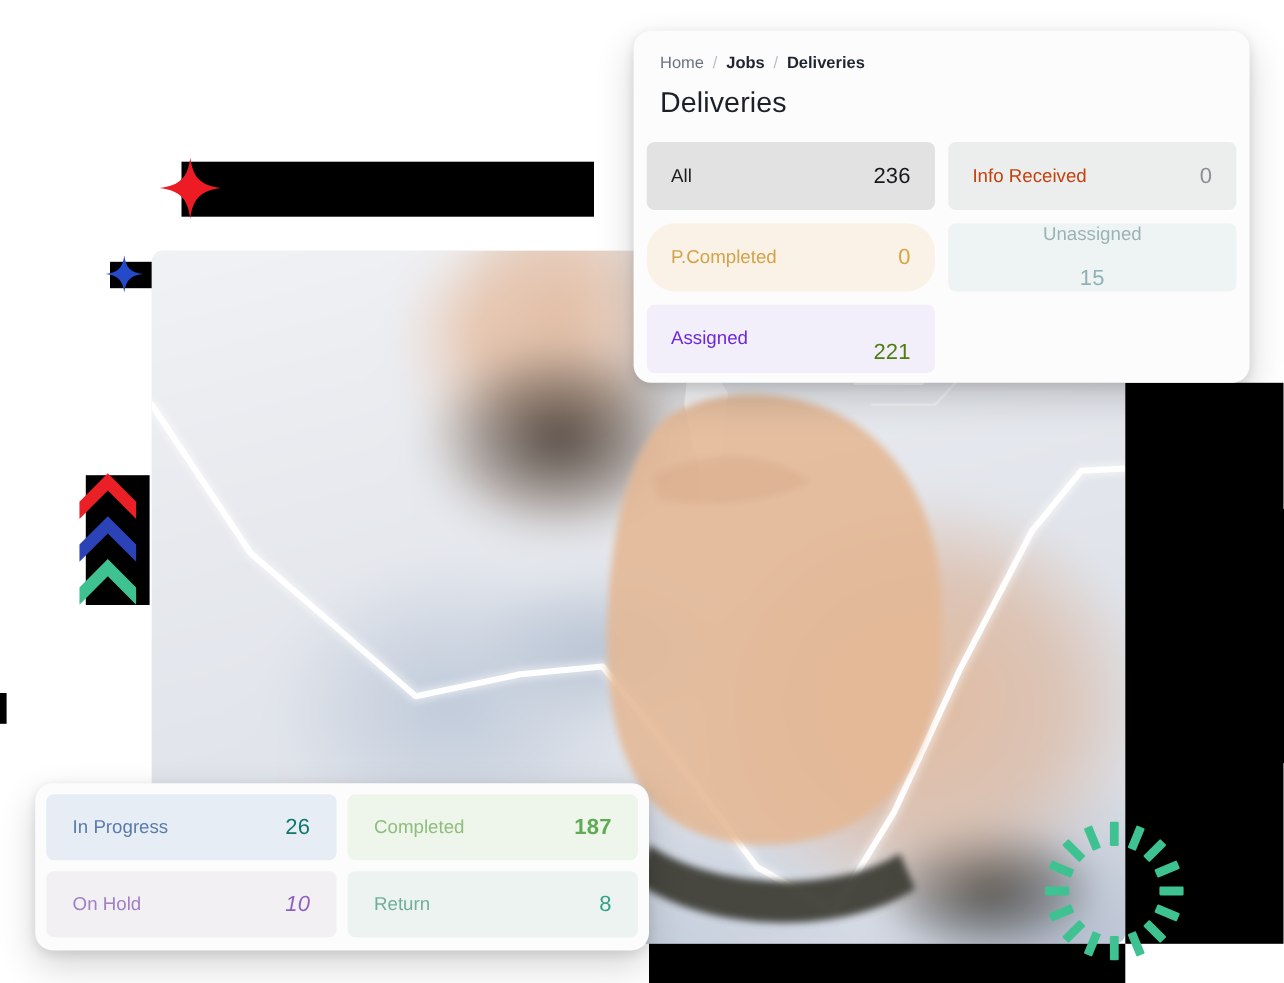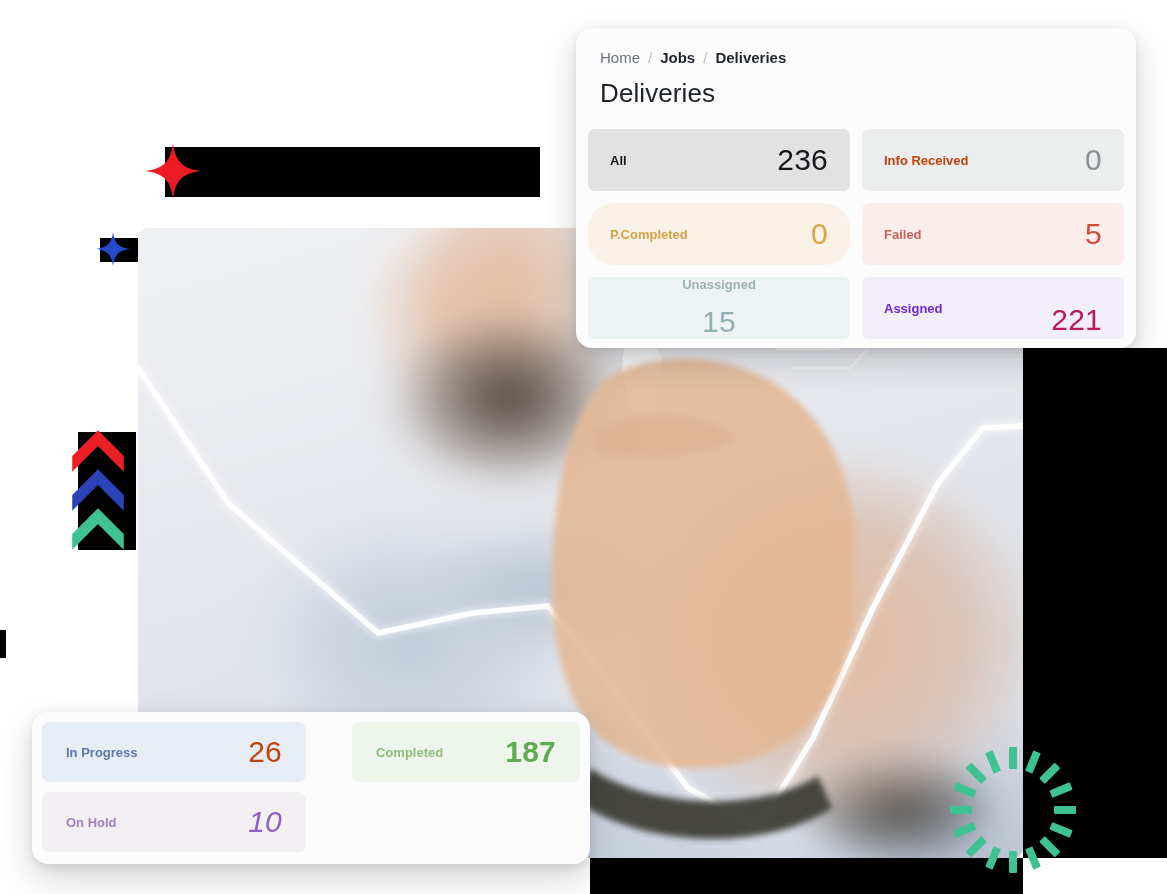--- a/index.html
+++ b/index.html
@@ -101,22 +101,22 @@
   }
   .stat-card {
     display: flex;
     align-items: center;
     justify-content: space-between;
     border-radius: 7px;
     padding: 0 22px;
     height: 62px;
     cursor: pointer;
   }
-  .stat-label { font-size: 13px; font-weight: 700; white-space: nowrap; }
-  .stat-value { font-size: 30px; font-weight: 400; letter-spacing: 0.2px; }
+  .stat-label { font-size: 17px; font-weight: 400; white-space: nowrap; }
+  .stat-value { font-size: 20px; font-weight: 400; letter-spacing: 0.2px; }
 
   
   #jobs-panel {
     left: 32px;
     top: 712px;
     width: 558px;
     height: 152px;
     padding: 10px;
   }
   #jobs-panel .stat-grid { margin-top: 0; gap: 10px; }
@@ -236,45 +236,45 @@
           <span class="stat-value" style="color: rgb(22, 24, 29);">236</span>
         </div>
         <div class="stat-card" style="background: rgb(236, 237, 237);">
           <span class="stat-label" style="color: #c2410c;">Info Received</span>
           <span class="stat-value" style="color: rgb(139, 143, 149);">0</span>
         </div>
         <div class="stat-card" style="background: rgb(250, 242, 230); border-radius: 26px;">
           <span class="stat-label" style="color: rgb(211, 162, 74);">P.Completed</span>
           <span class="stat-value" style="color: rgb(217, 163, 63);">0</span>
         </div>
-        <div class="stat-card" style="background: rgb(251, 237, 235);">
-          <span class="stat-label" style="color: rgb(198, 99, 92);">Failed</span>
-          <span class="stat-value" style="color: rgb(207, 75, 60);">5</span>
-        </div>
         <div class="stat-card" style="background: rgb(238, 244, 243); flex-direction: column;">
           <span class="stat-label" style="color: rgb(155, 179, 180);">Unassigned</span>
           <span class="stat-value" style="color: rgb(143, 177, 180);">15</span>
         </div>
         <div class="stat-card" style="background: rgb(242, 239, 250);">
           <span class="stat-label" style="color: #6d28d9;">Assigned</span>
-          <span class="stat-value" style="color: #be185d; margin-top: 24px;">221</span>
+          <span class="stat-value" style="color: #4d7c0f; margin-top: 24px;">221</span>
         </div>
       </div>
   </div>
 
   <div class="panel" id="jobs-panel">
     <div class="stat-grid" id="jobs-stats">
         <div class="stat-card" style="background: rgb(231, 237, 245);">
           <span class="stat-label" style="color: rgb(91, 122, 168);">In Progress</span>
-          <span class="stat-value" style="color: #c2410c;">26</span>
-        </div>
-        <div class="stat-card" style="background: rgb(238, 245, 234); margin-left: 36px;">
+          <span class="stat-value" style="color: #0f766e;">26</span>
+        </div>
+        <div class="stat-card" style="background: rgb(238, 245, 234);">
           <span class="stat-label" style="color: rgb(143, 189, 125);">Completed</span>
           <span class="stat-value" style="color: rgb(95, 171, 83); font-weight: bold;">187</span>
         </div>
         <div class="stat-card" style="background: rgb(242, 240, 243);">
           <span class="stat-label" style="color: rgb(160, 127, 196); text-align: center;">On Hold</span>
           <span class="stat-value" style="color: rgb(144, 96, 192); font-style: italic;">10</span>
         </div>
+        <div class="stat-card" style="background: rgb(236, 243, 240);">
+          <span class="stat-label" style="color: rgb(111, 174, 154);">Return</span>
+          <span class="stat-value" style="color: rgb(50, 163, 131);">8</span>
+        </div>
       </div>
   </div>
 
 </div>
 
 </body></html>

